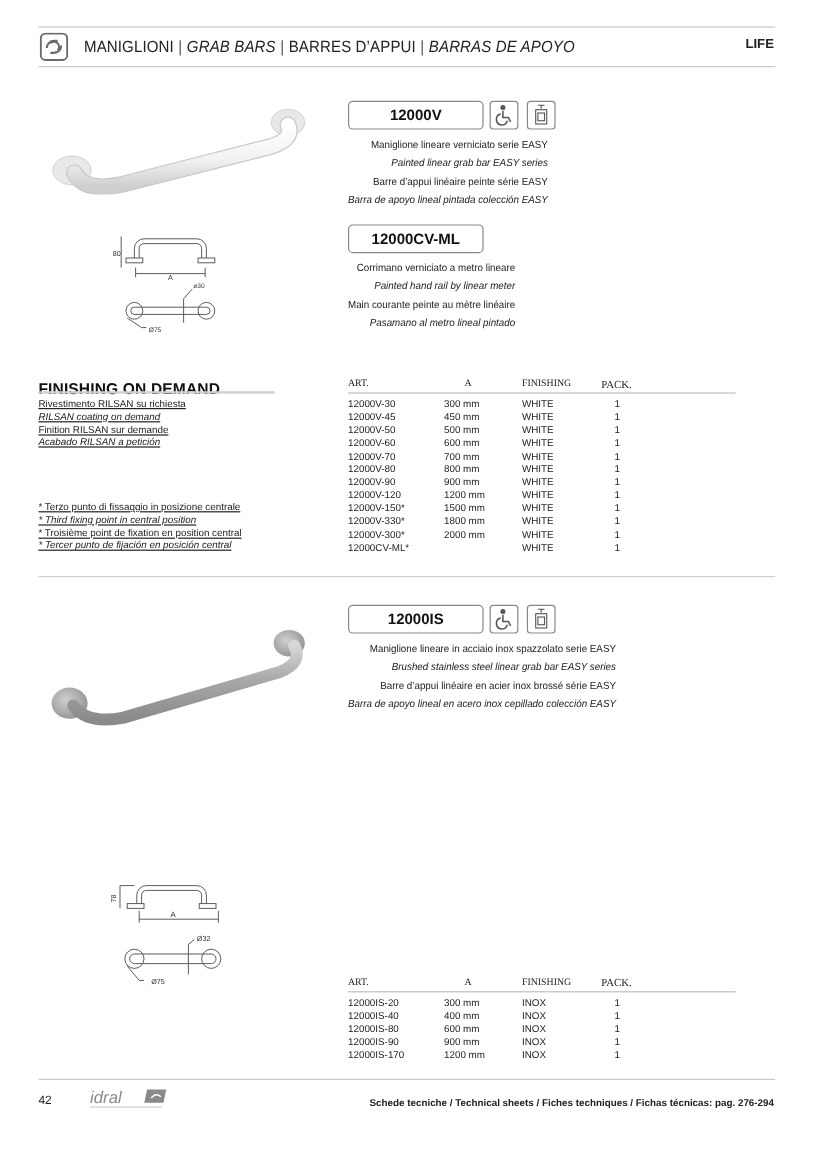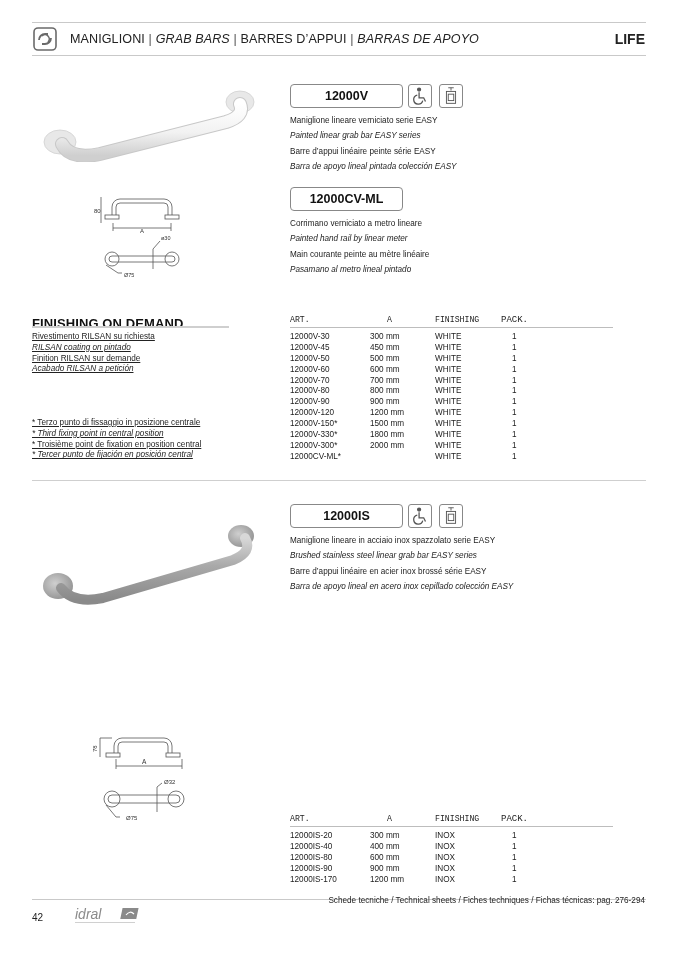--- a/index.html
+++ b/index.html
@@ -5,59 +5,59 @@
   * { box-sizing: border-box; margin: 0; padding: 0; }
   html, body { width: 678px; height: 959px; background: #ffffff; overflow: hidden; }
   body { position: relative; font-family: "DejaVu Sans", sans-serif; color: #1e1e1e; }
   .abs { position: absolute; }
 
   
   .hline { position: absolute; left: 32px; width: 614px; height: 1px; background: #c9c9c9; }
   .header-title { position: absolute; left: 70px; top: 31px; font-size: 13.5px; letter-spacing: 0.1px; color: #222; font-family: "Liberation Sans", sans-serif; white-space: nowrap; transform: scaleX(0.93); transform-origin: left center; }
   .header-title .it { font-style: italic; }
   .header-title .sep { color: #555; padding: 0 4px; }
-  .header-right { position: absolute; right: 33px; top: 31px; font-size: 14px; font-weight: bold; font-family: "Liberation Sans", sans-serif; color: #222; }
+  .header-right { position: absolute; right: 33px; top: 31px; font-size: 11px; font-weight: bold; font-family: "Liberation Sans", sans-serif; color: #222; }
   .logo-icon { position: absolute; left: 33px; top: 27px; width: 24px; height: 24px; }
 
   
   .codebox { position: absolute; left: 290px; width: 113px; height: 24px; border: 1.3px solid #888; border-radius: 4px; text-align: center; font-size: 12.5px; font-weight: bold; line-height: 22px; font-family: "Liberation Sans", sans-serif; color: #111; }
   .iconbox { position: absolute; width: 24px; height: 24px; border: 1.3px solid #888; border-radius: 3px; }
   .iconbox svg { width: 100%; height: 100%; display: block; }
 
-  .desc { position: absolute; left: 290px; font-size: 8.6px; line-height: 15.4px; color: #222; font-family: "Liberation Sans", sans-serif; white-space: nowrap; }
+  .desc { position: absolute; left: 290px; font-size: 8.6px; line-height: 15.4px; color: #222; font-family: "Liberation Sans", sans-serif; white-space: nowrap; text-align: right; }
   .desc .it { font-style: italic; }
   .desc div { transform: scaleX(0.95); transform-origin: left center; }
 
   
   .fin-head { position: absolute; left: 32px; top: 316px; font-size: 13px; font-weight: bold; font-family: "Liberation Sans", sans-serif; color: #111; letter-spacing: 0.1px; }
   .fin-line { position: absolute; left: 32px; top: 326px; width: 197px; height: 1.5px; background: #cfcfcf; }
   .small-text { position: absolute; left: 32px; font-size: 8.2px; line-height: 10.8px; color: #222; font-family: "Liberation Sans", sans-serif; white-space: nowrap; text-decoration: underline; }
   .small-text .it { font-style: italic; }
 
   
-  .tbl-head { position: absolute; left: 290px; font-size: 8.2px; font-family: Liberation Mono, monospace; color: #222; height: 10px; width: 323px; }
+  .tbl-head { position: absolute; left: 290px; font-size: 8.2px; font-family: Liberation Serif, serif; color: #222; height: 10px; width: 323px; }
   .tbl-head span { position: absolute; top: 0; }
   .tbl-line { position: absolute; left: 290px; width: 323px; height: 1px; background: #bdbdbd; }
   .tbl-rows { position: absolute; left: 290px; width: 323px; font-size: 8.2px; font-family: "Liberation Sans", sans-serif; color: #222; }
   .tbl-row { position: relative; height: 10.9px; }
   .tbl-row span { position: absolute; top: 0; white-space: nowrap; }
   .c-art { left: 0; }
   .c-a { left: 80px; width: 52px; text-align: left; }
   .c-fin { left: 145px; }
   .c-pack { left: 222px; }
   .h-art { left: 0; }
   .h-a { left: 97px; }
   .h-fin { left: 145px; }
   .h-pack { left: 211px; font-size: 9px; }
 
   .divider { position: absolute; left: 32px; width: 614px; height: 1px; background: #cfcfcf; }
 
   
   .page-num { position: absolute; left: 32px; top: 912px; font-size: 10px; font-family: "Liberation Sans", sans-serif; color: #222; }
-  .footer-text { position: absolute; right: 33px; top: 896px; font-size: 8.2px; font-family: "Liberation Sans", sans-serif; color: #222; white-space: nowrap; }
+  .footer-text { position: absolute; right: 33px; top: 915px; font-size: 8.2px; font-family: "Liberation Sans", sans-serif; color: #222; white-space: nowrap; font-weight: bold; }
   .brand { position: absolute; left: 75px; top: 906px; width: 72px; height: 20px; }
 </style>
 </head>
 <body>
 
 <div class="hline" style="top:22px"></div>
 <div class="logo-icon">
   <svg viewBox="0 0 24 24" width="24" height="24">
     <rect x="1" y="1" width="22" height="22" rx="4" fill="none" stroke="#6a6a6a" stroke-width="1.6"></rect>
     <path d="M6 13 a6 6 0 0 1 6 -6 h3" fill="none" stroke="#6a6a6a" stroke-width="1.8"></path>
@@ -139,21 +139,21 @@
   <div>Corrimano verniciato a metro lineare</div>
   <div class="it">Painted hand rail by linear meter</div>
   <div>Main courante peinte au mètre linéaire</div>
   <div class="it">Pasamano al metro lineal pintado</div>
 </div>
 
 <div class="fin-head">FINISHING ON DEMAND</div>
 <div class="fin-line"></div>
 <div class="small-text" style="top:332px">
   <div>Rivestimento RILSAN su richiesta</div>
-  <div class="it">RILSAN coating on pintado</div>
+  <div class="it">RILSAN coating on demand</div>
   <div>Finition RILSAN sur demande</div>
   <div class="it">Acabado RILSAN a petición</div>
 </div>
 <div class="small-text" style="top:418px">
   <div>* Terzo punto di fissaggio in posizione centrale</div>
   <div class="it">* Third fixing point in central position</div>
   <div>* Troisième point de fixation en position central</div>
   <div class="it">* Tercer punto de fijación en posición central</div>
 </div>
 

